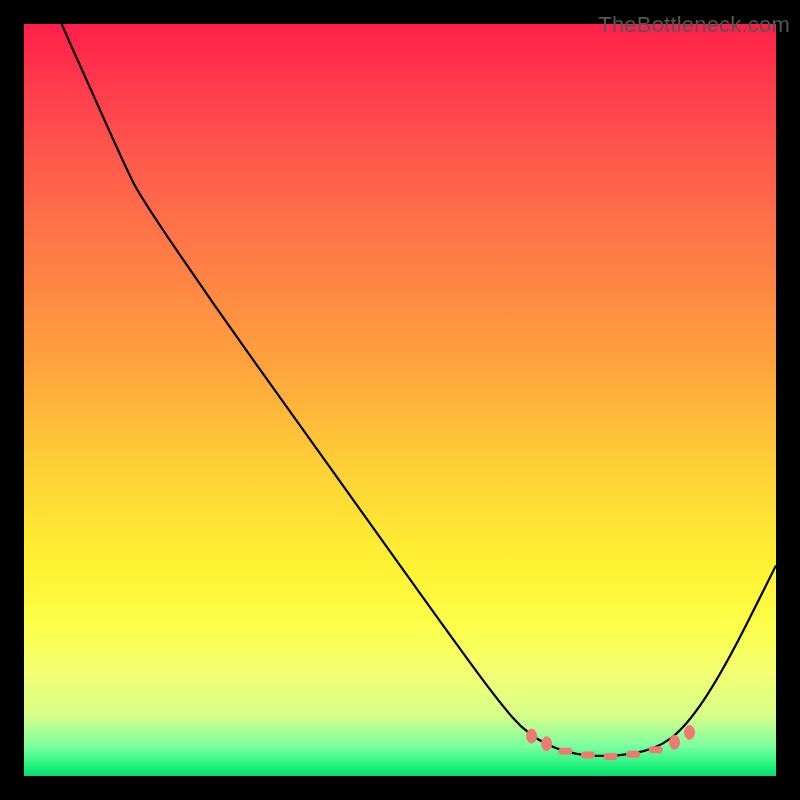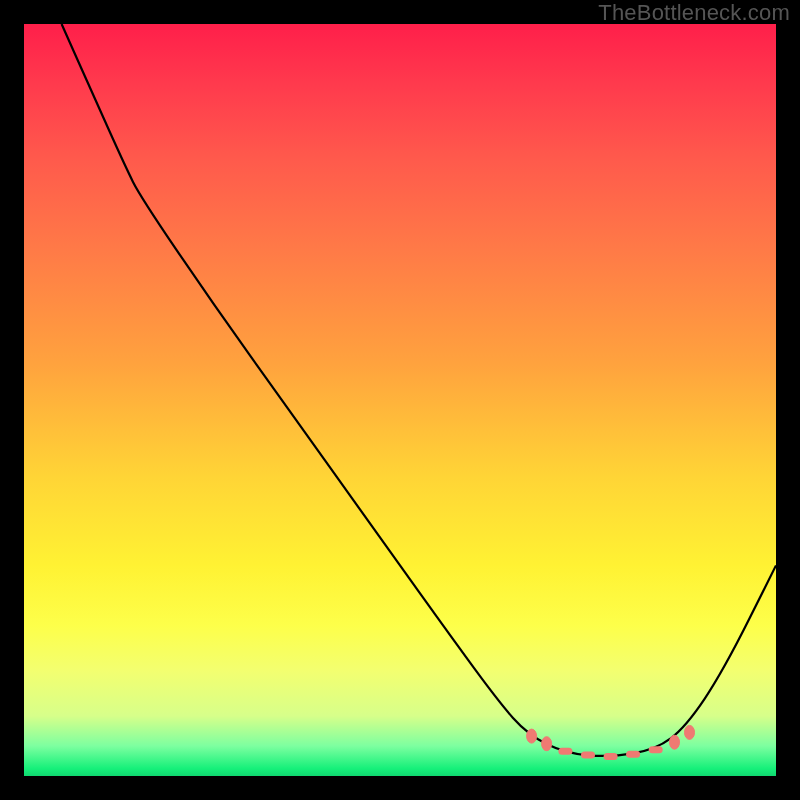--- a/index.html
+++ b/index.html
@@ -12,21 +12,21 @@
     font-family: Arial, Helvetica, sans-serif;
   }
   .frame {
     position: relative;
     width: 800px;
     height: 800px;
     background: #000;
   }
   .watermark {
     position: absolute;
-    top: 0;
+    top: 12px;
     right: 10px;
     color: #555;
     font-size: 22px;
     font-weight: 500;
     letter-spacing: 0.2px;
     z-index: 10;
   }
   .plot {
     position: absolute;
     left: 24px;

